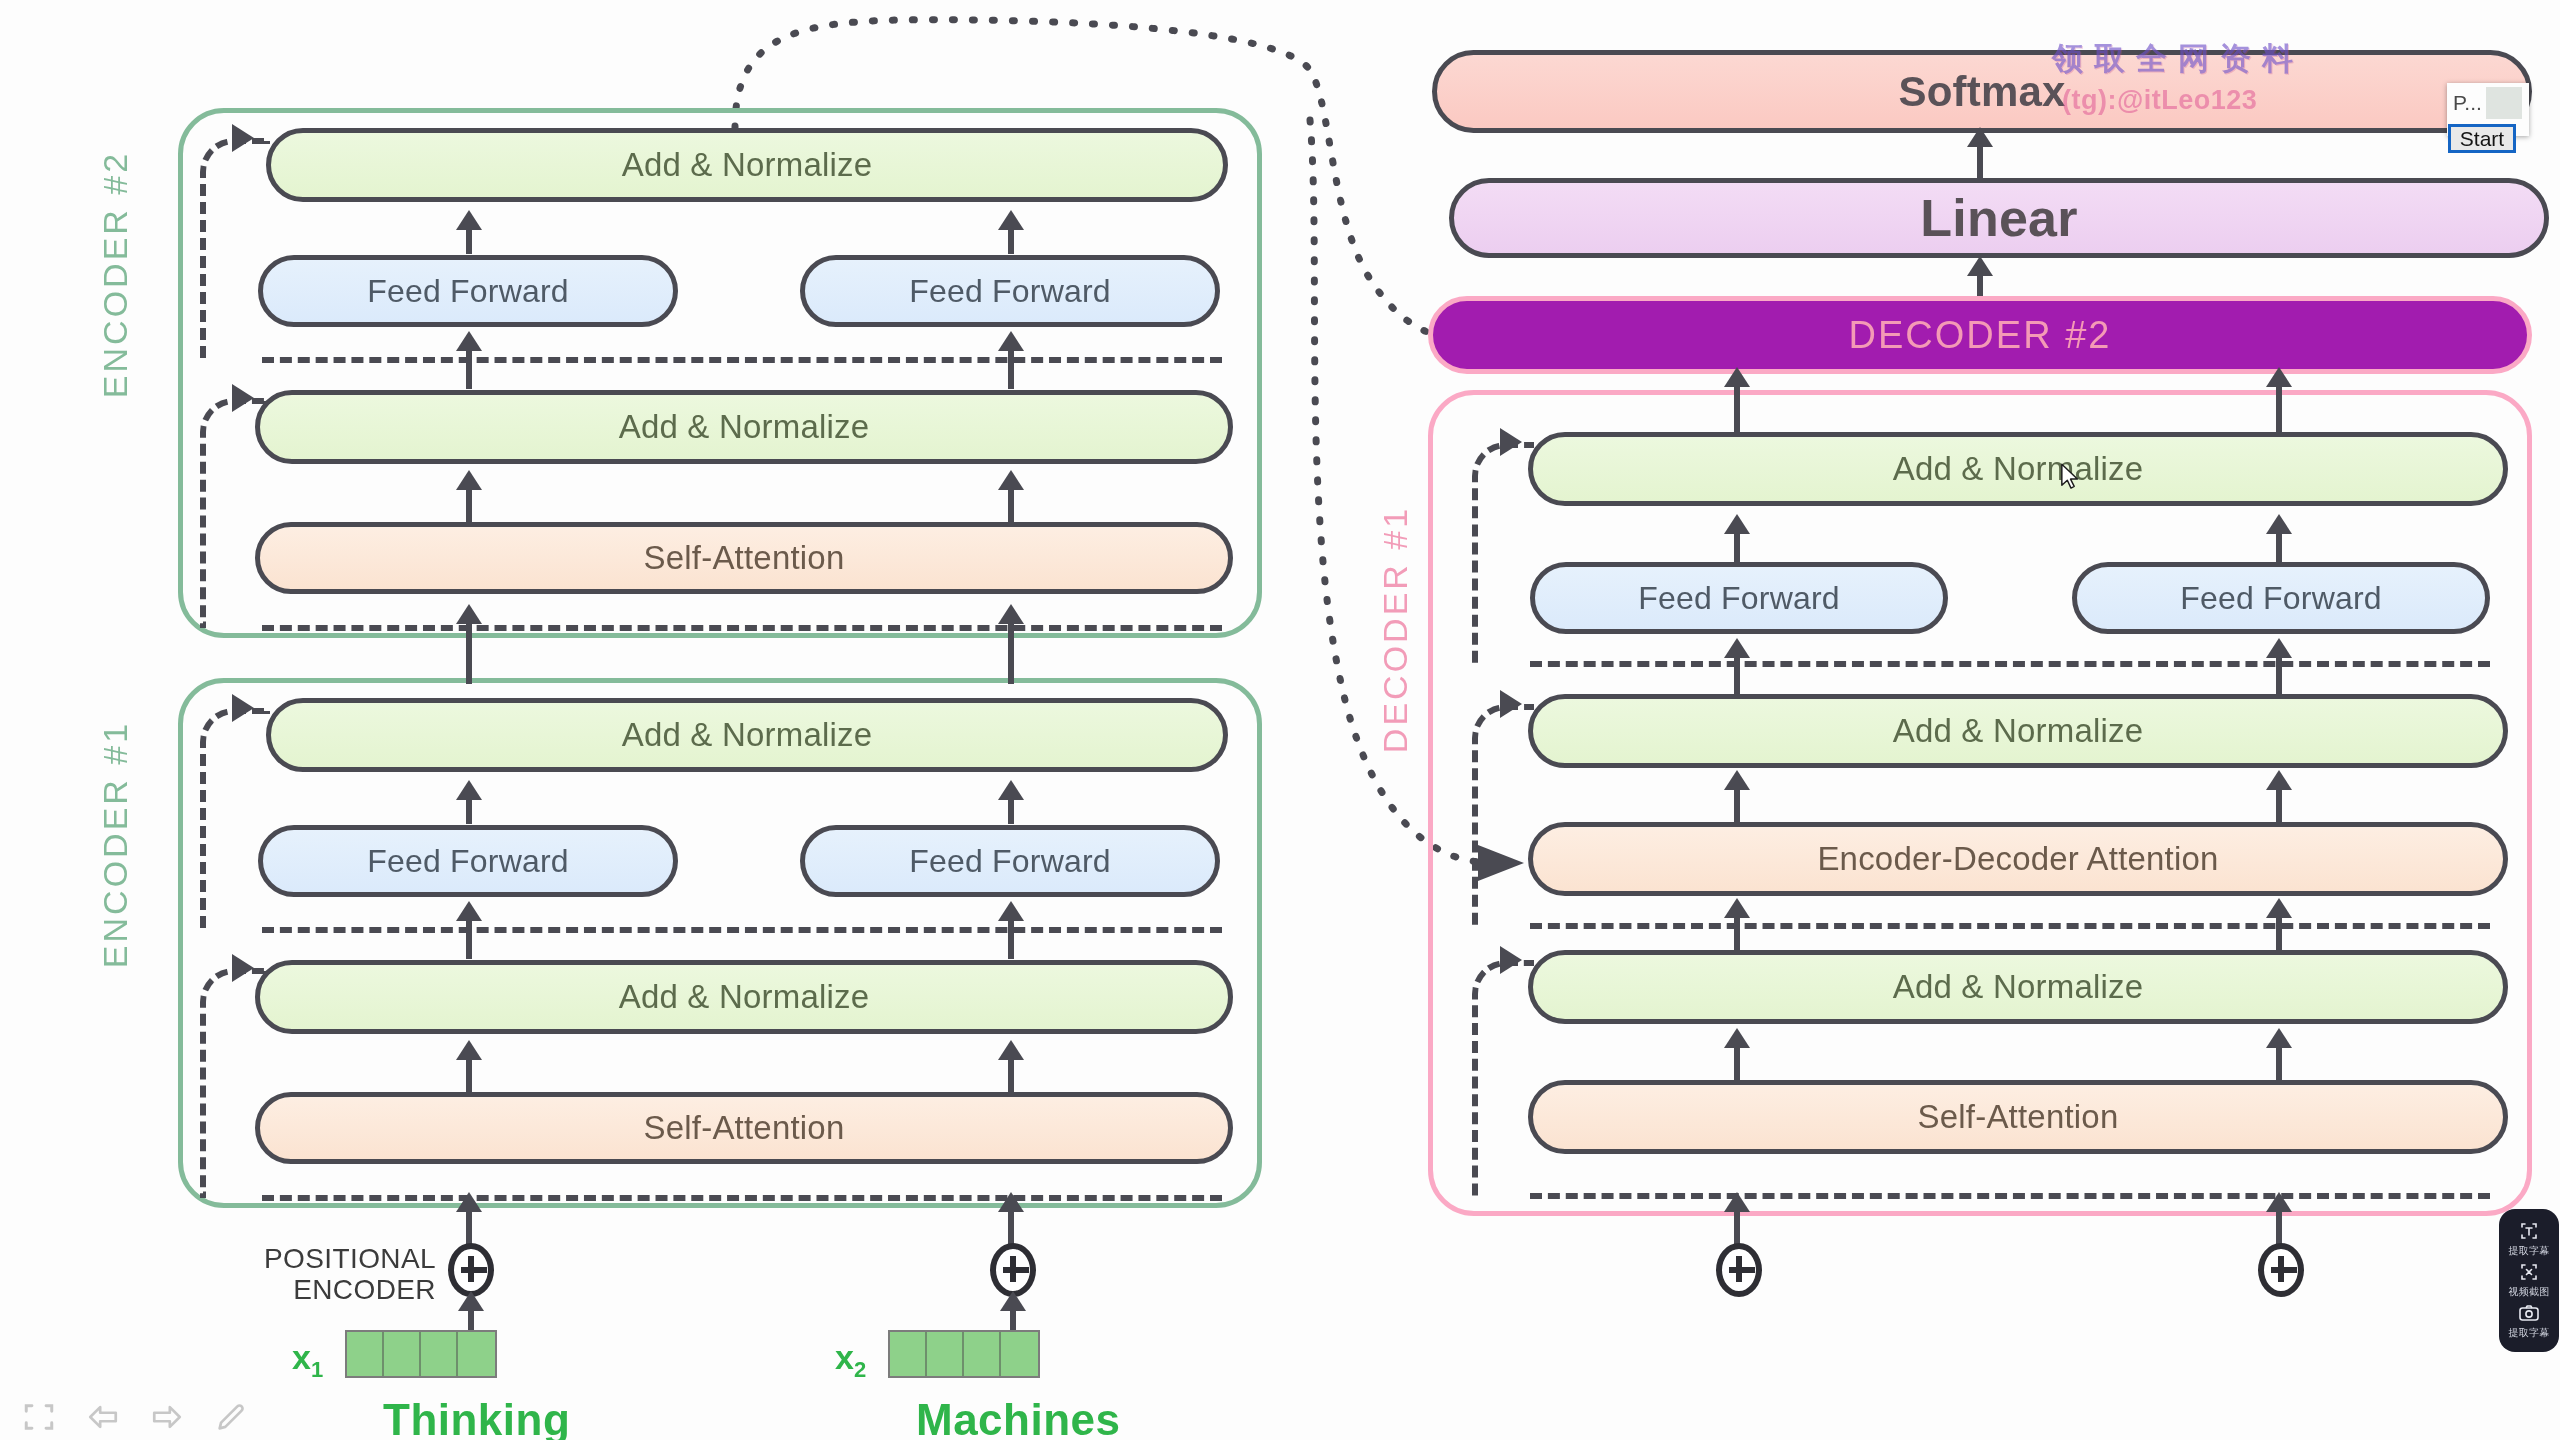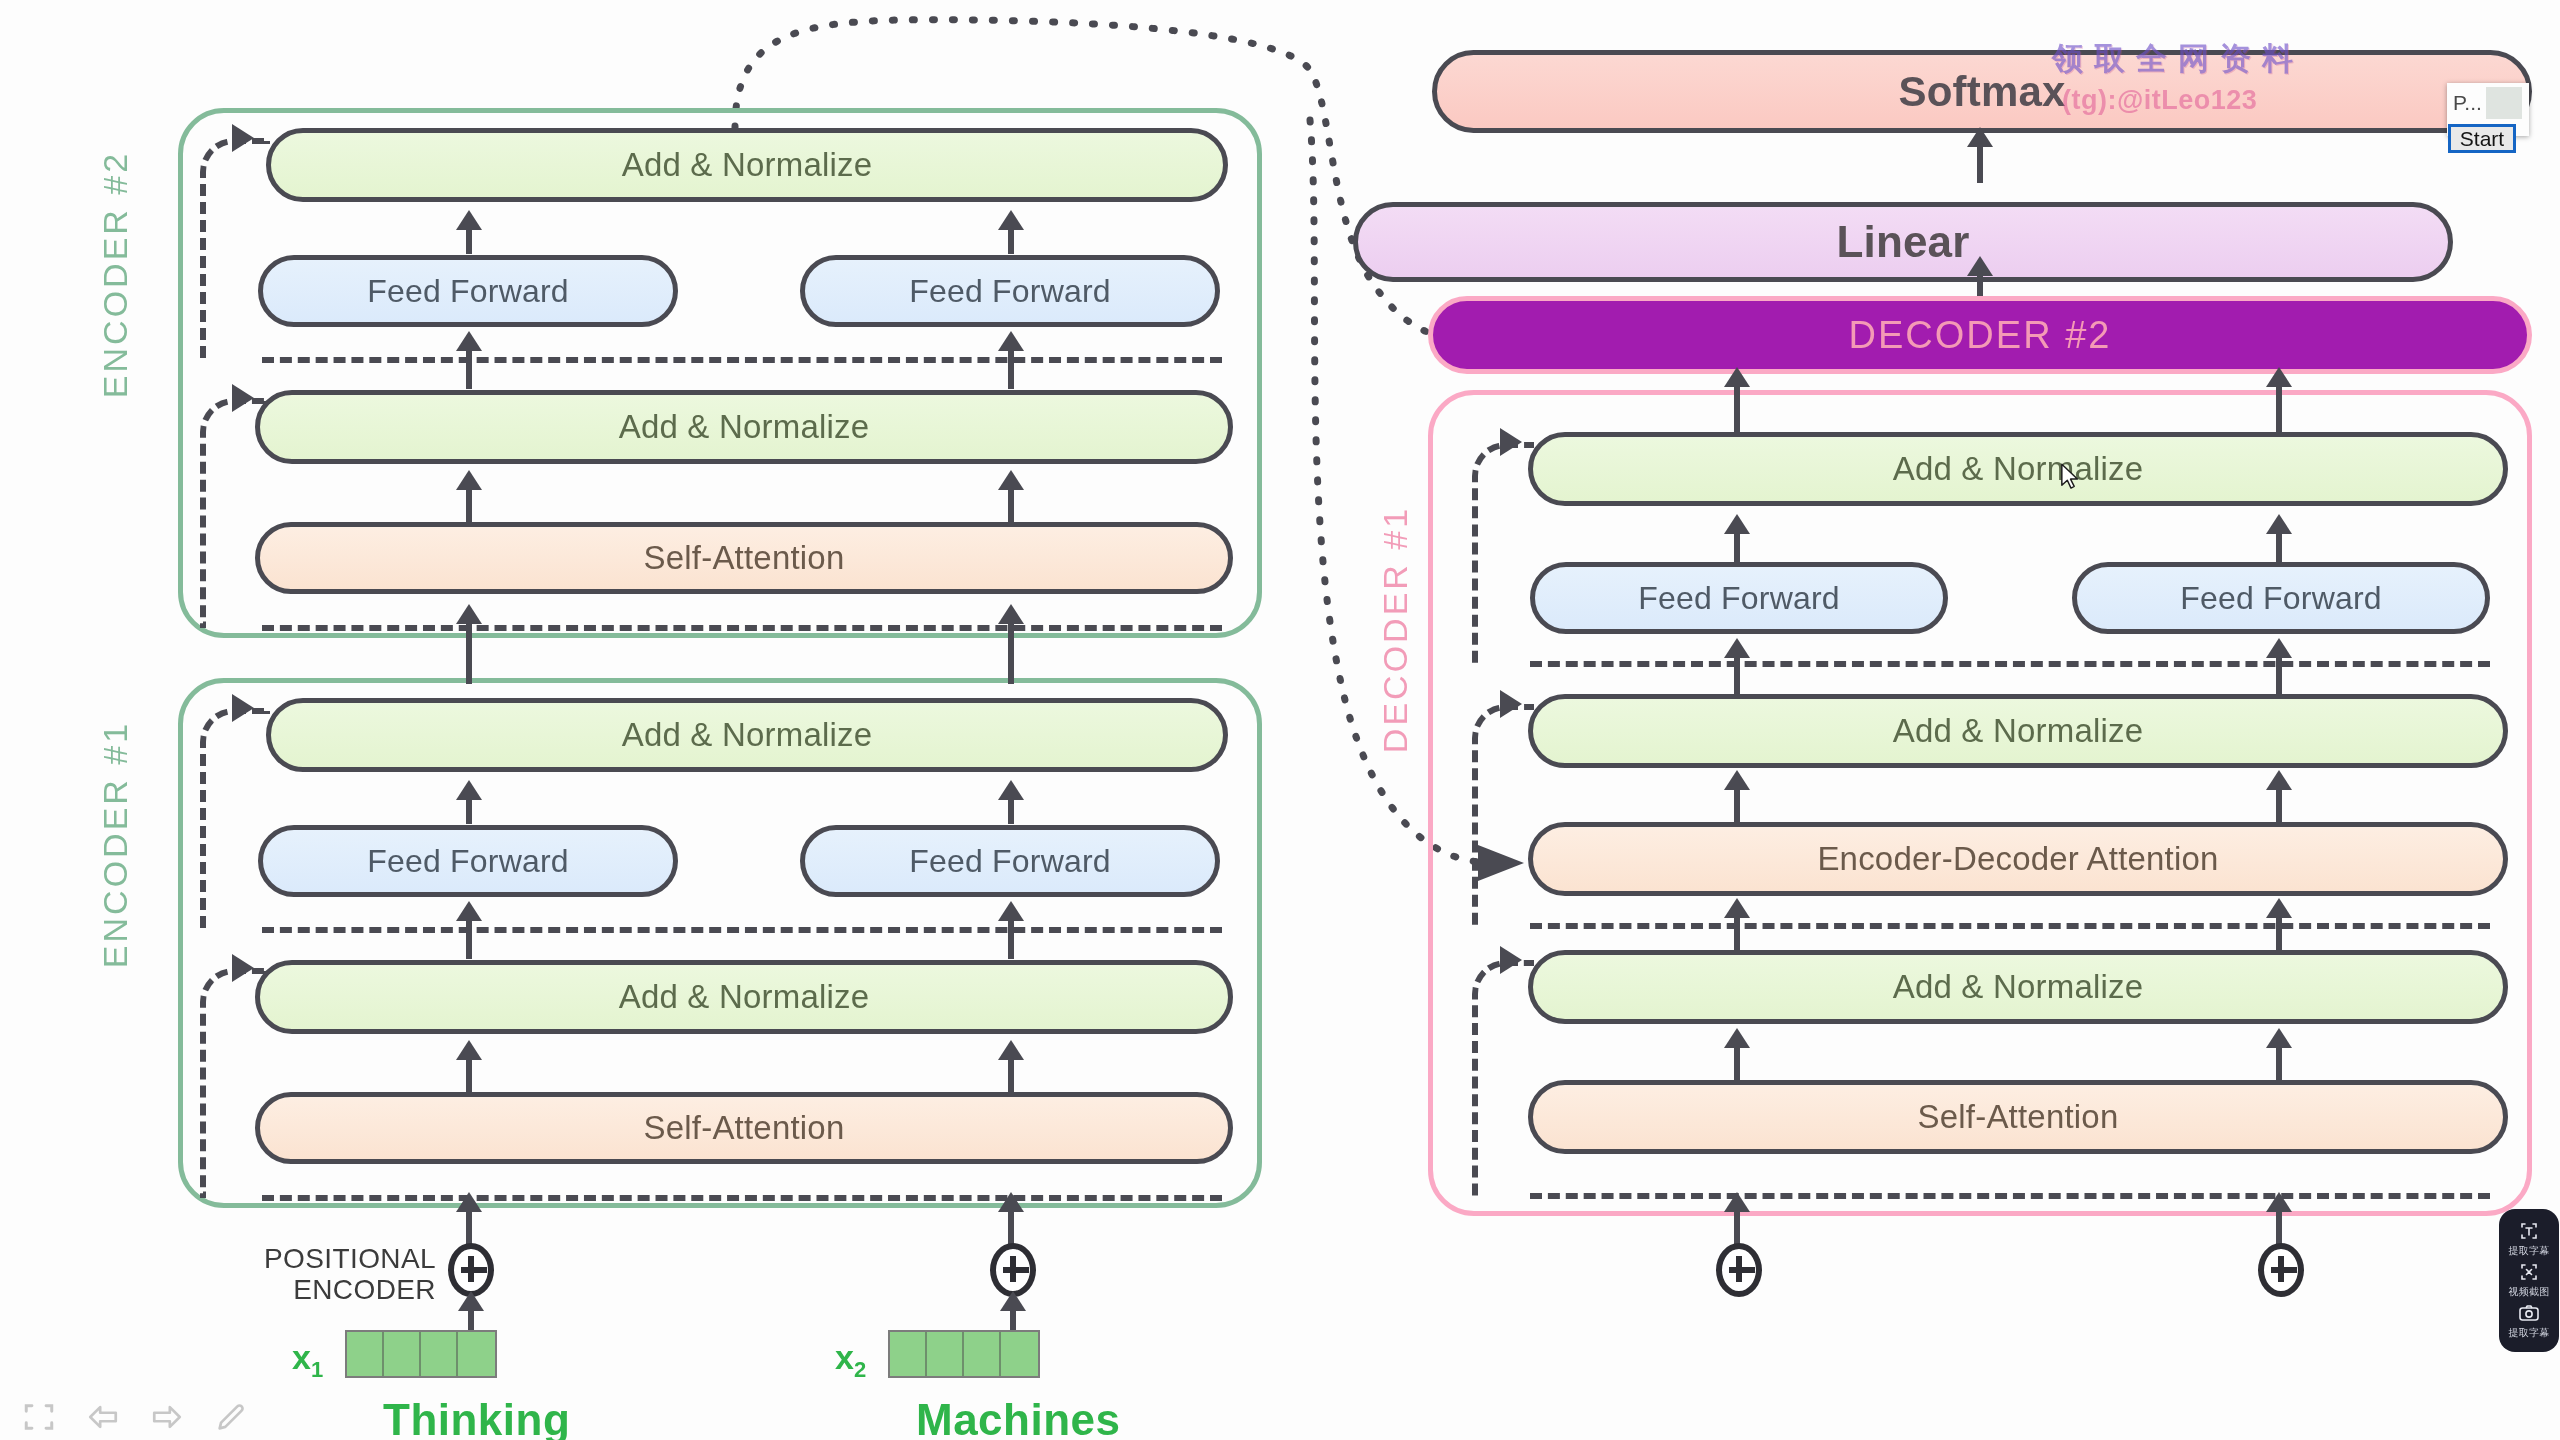--- a/index.html
+++ b/index.html
@@ -306,21 +306,21 @@
   <div class="vec-name" style="left:835px; top:1338px;">
     <span>x</span><sub>2</sub>
   </div>
   <div class="word" style="left:916px; top:1395px;">Machines</div>
 
   <div class="blk salmon" style="left:1432px; top:50px; width:1100px; height:83px; border-radius:42px; font-size:42px; font-weight:bold;">
     <span>Softmax</span>
   </div>
   <div class="arrow-up" style="left:1977px; top:143px; height:40px;"></div>
 
-  <div class="blk purple" style="left:1353px; top:178px; width:1100px; height:80px; border-radius:42px; font-size:44px; font-weight:bold;margin-top:24px;">
+  <div class="blk purple" style="left:1449px; top:178px; width:1100px; height:80px; border-radius:42px; font-size:52px; font-weight:bold;">
     <span>Linear</span>
   </div>
   <div class="arrow-up" style="left:1977px; top:272px; height:38px;"></div>
 
   <div class="dec-label-box" style="left:1428px; top:296px; width:1104px; height:78px;">
     <span>DECODER #2</span>
   </div>
 
   <div class="group dec" style="left:1428px; top:390px; width:1104px; height:826px;"></div>
   <div class="vlabel dec" style="left:1255px; top:610px; width:280px; text-align:center;">DECODER #1</div>

